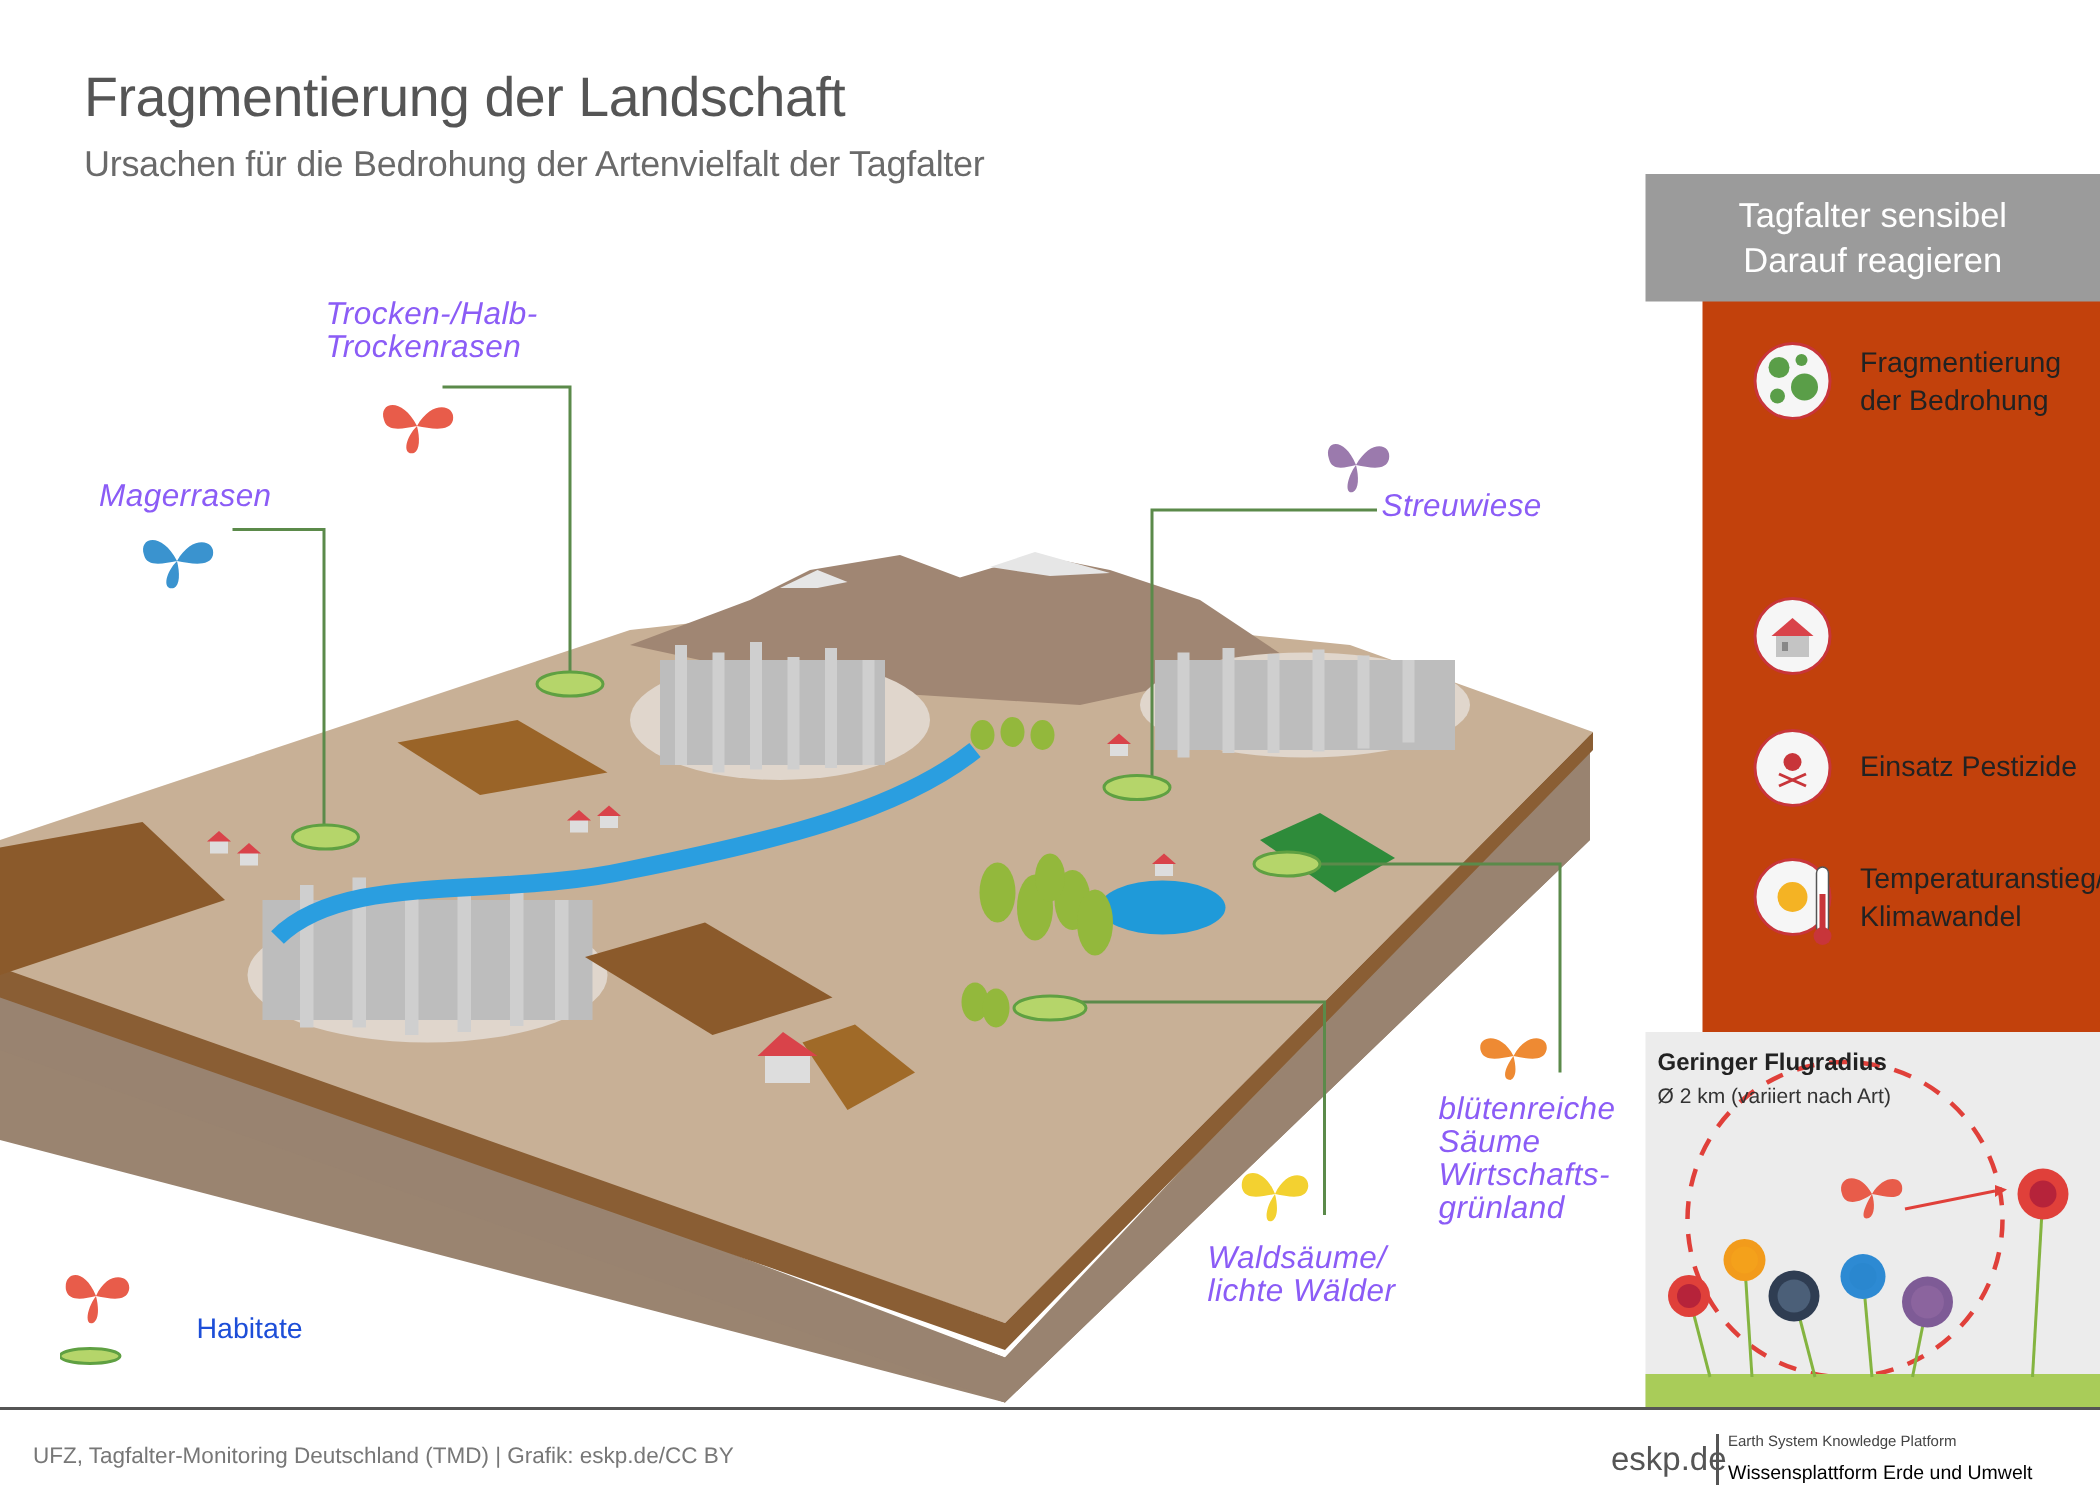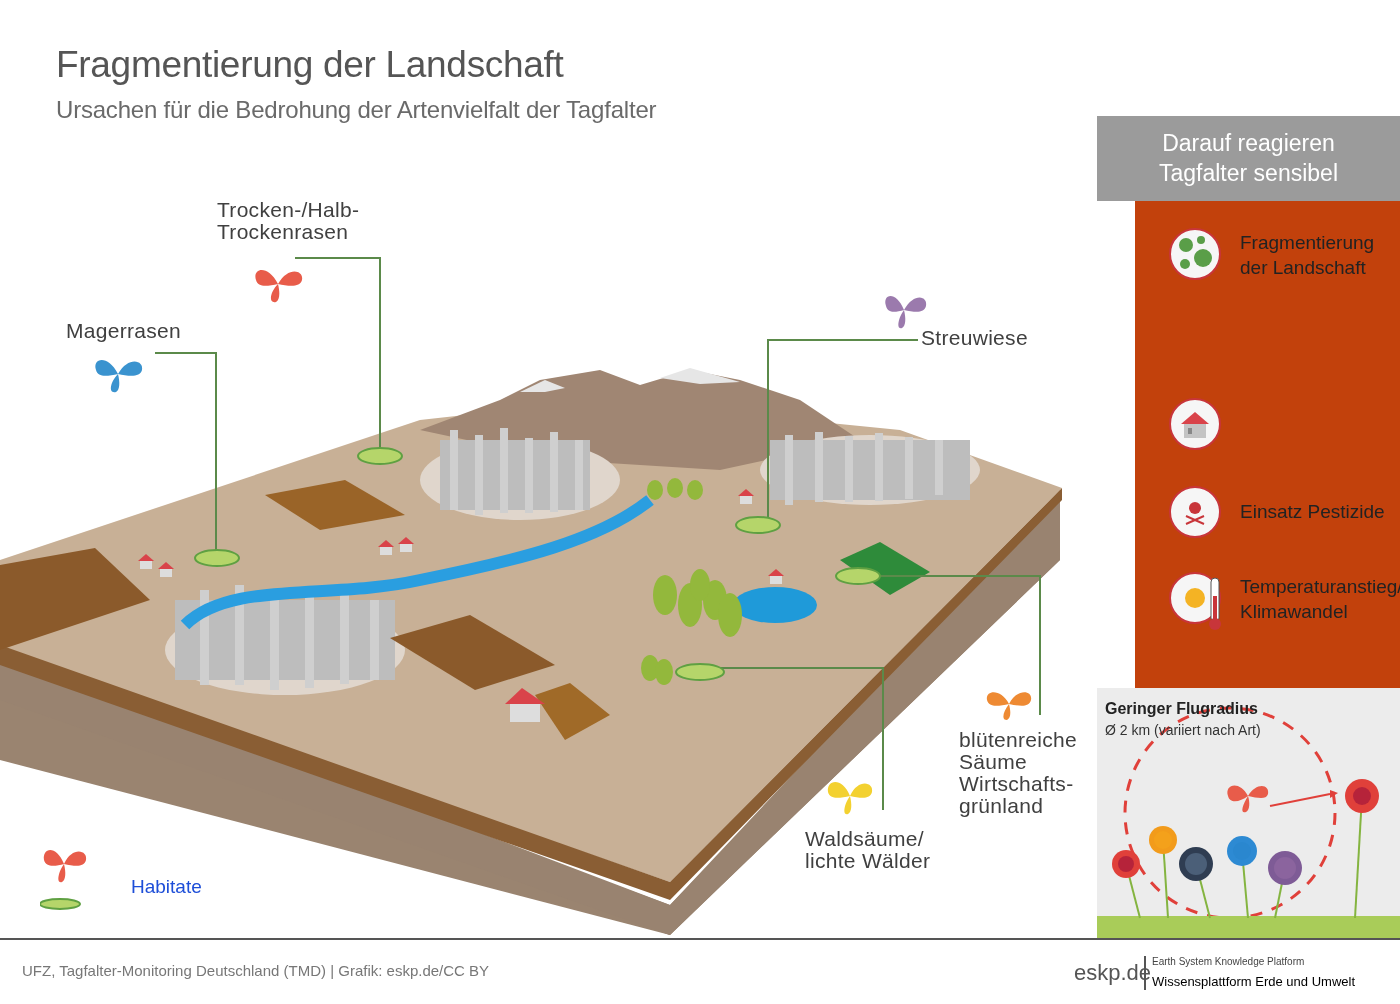--- a/index.html
+++ b/index.html
@@ -1,20 +1,20 @@
 <!DOCTYPE html>
 <html><head>
 <meta charset="utf-8">
 <style>
   html,body{margin:0;padding:0;background:#fff;}
   body{width:1400px;height:1004px;position:relative;overflow:hidden;font-family:"Liberation Sans","DejaVu Sans",sans-serif;}
   .abs{position:absolute;}
   #title{left:56px;top:44px;font-size:37px;color:#555;letter-spacing:-0.3px;}
   #subtitle{left:56px;top:96px;font-size:24px;color:#6a6a6a;letter-spacing:-0.2px;}
-  .label{font-size:21px;color:#404040;line-height:22px;letter-spacing:0.3px;}
+  .label{font-size:21px;color:#8b5cf6;line-height:22px;letter-spacing:0.3px;font-style:italic;}
   #scene{left:0;top:0;}
   
   #panel{left:1135px;top:116px;width:303px;height:651px;background:#c2410c;}
   #panel-head{left:1097px;top:116px;width:303px;height:85px;background:#9b9b9b;color:#fff;font-size:23px;line-height:30px;text-align:center;padding-top:12px;box-sizing:border-box;}
   .pitem{position:absolute;left:0;width:303px;height:70px;}
   .picon{position:absolute;left:34px;top:0;width:52px;height:52px;border:2px solid #c8353a;border-radius:50%;background:#f6f6f6;box-sizing:border-box;}
   .ptext{position:absolute;left:105px;top:2px;font-size:19px;color:#222;line-height:25px;}
   #flight{left:1097px;top:688px;width:303px;height:250px;background:#ececec;}
   #flight-title{left:1105px;top:700px;font-size:16px;color:#222;font-weight:bold;}
   #flight-sub{left:1105px;top:722px;font-size:14px;color:#333;}
@@ -177,21 +177,21 @@
     <div class="picon">
       <svg width="48" height="48">
           <circle cx="15" cy="15" r="7" fill="#5a9e48"></circle>
           <circle cx="32" cy="28" r="9" fill="#5a9e48"></circle>
           <circle cx="14" cy="34" r="5" fill="#5a9e48"></circle>
           <circle cx="30" cy="10" r="4" fill="#5a9e48"></circle>
         </svg>
     </div>
     <div class="ptext">
         <div>Fragmentierung</div>
-        <div>der Landschaft</div>
+        <div>der Bedrohung</div>
       </div>
   </div>
   <div class="pitem" style="top:282px;">
     <div class="picon">
       <svg width="48" height="48">
           <polygon points="10,24 24,12 38,24" fill="#d9434a"></polygon>
           <rect x="13" y="24" width="22" height="14" fill="#c4c4c4"></rect>
           <rect x="17" y="28" width="4" height="6" fill="#888"></rect>
         </svg>
     </div>
@@ -217,22 +217,22 @@
           <rect x="42" y="22" width="4" height="26" fill="#c8353a"></rect>
         </svg>
     </div>
     <div class="ptext">
         <div>Temperaturanstieg/</div>
         <div>Klimawandel</div>
       </div>
   </div>
 </div>
 <div id="panel-head" class="abs">
+  <div>Tagfalter sensibel</div>
   <div>Darauf reagieren</div>
-  <div>Tagfalter sensibel</div>
 </div>
 
 <div id="flight" class="abs"></div>
 <svg class="abs" style="left:1080px;top:688px;" width="320" height="250">
   <circle cx="150" cy="125" r="105" fill="none" stroke="#e0403a" stroke-width="3" stroke-dasharray="12 10"></circle>
   <line x1="190" y1="118" x2="250" y2="106" stroke="#e0403a" stroke-width="2"></line>
   <polygon points="250,102 258,105 250,110" fill="#e0403a"></polygon>
   <path d="M168,108 C160,92 144,96 148,108 C150,116 160,114 168,108 C162,118 160,126 166,124 C170,122 170,114 168,108 C178,110 186,112 188,106 C190,96 176,94 168,108 Z" fill="#e85c4a"></path>
   <rect x="17" y="228" width="303" height="22" fill="#a9cc59"></rect>
   <g>

